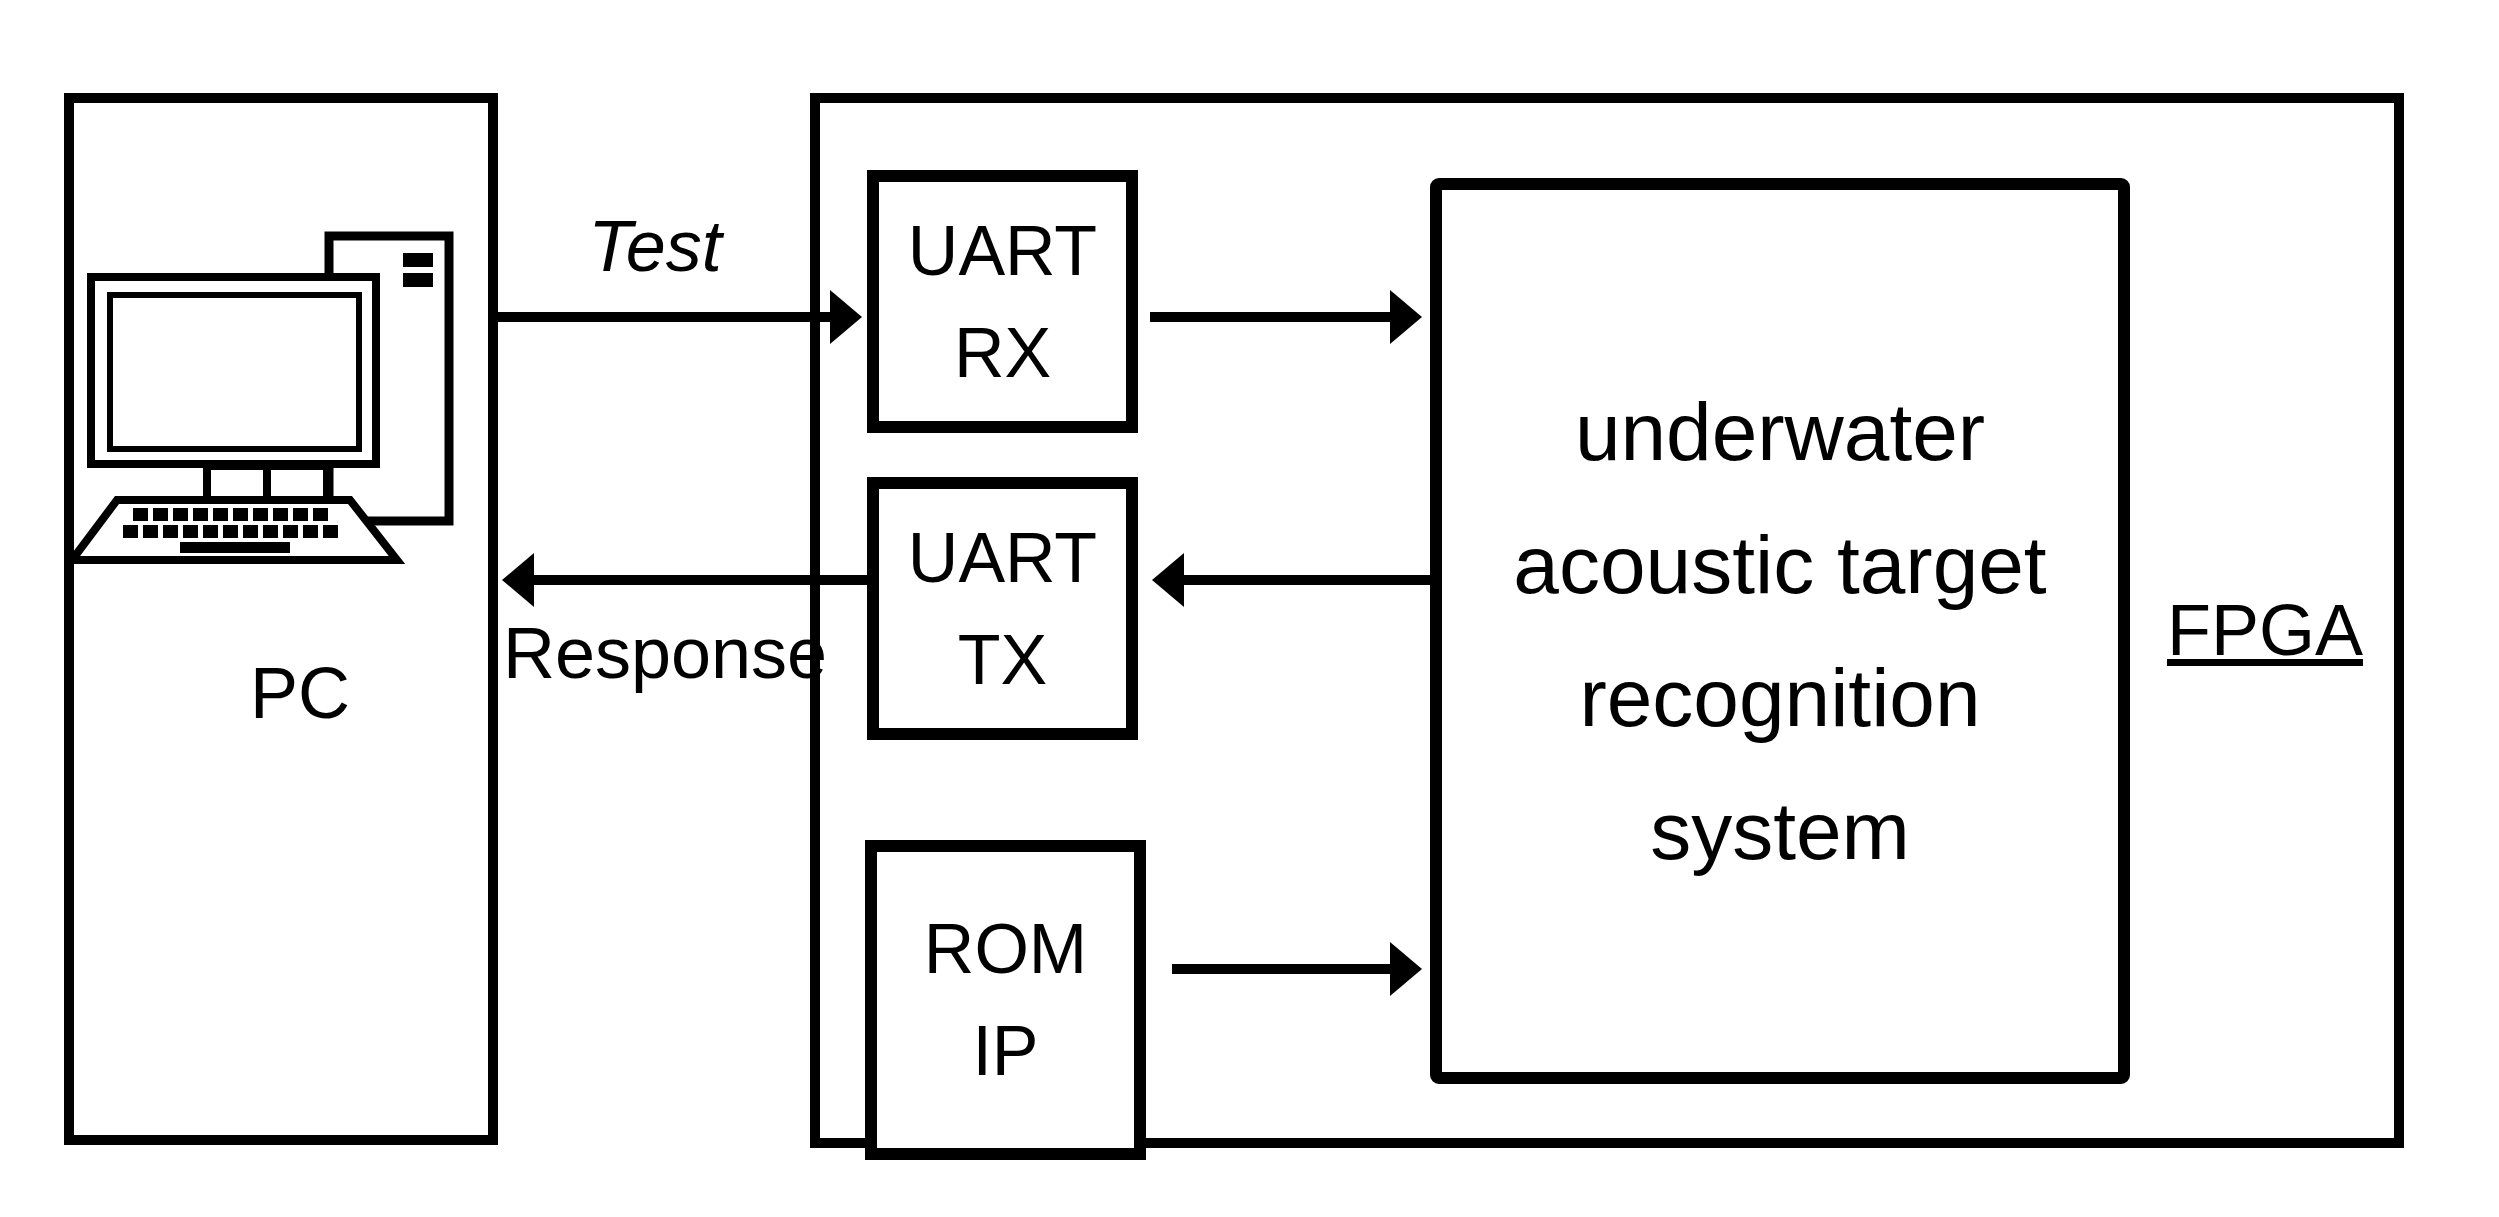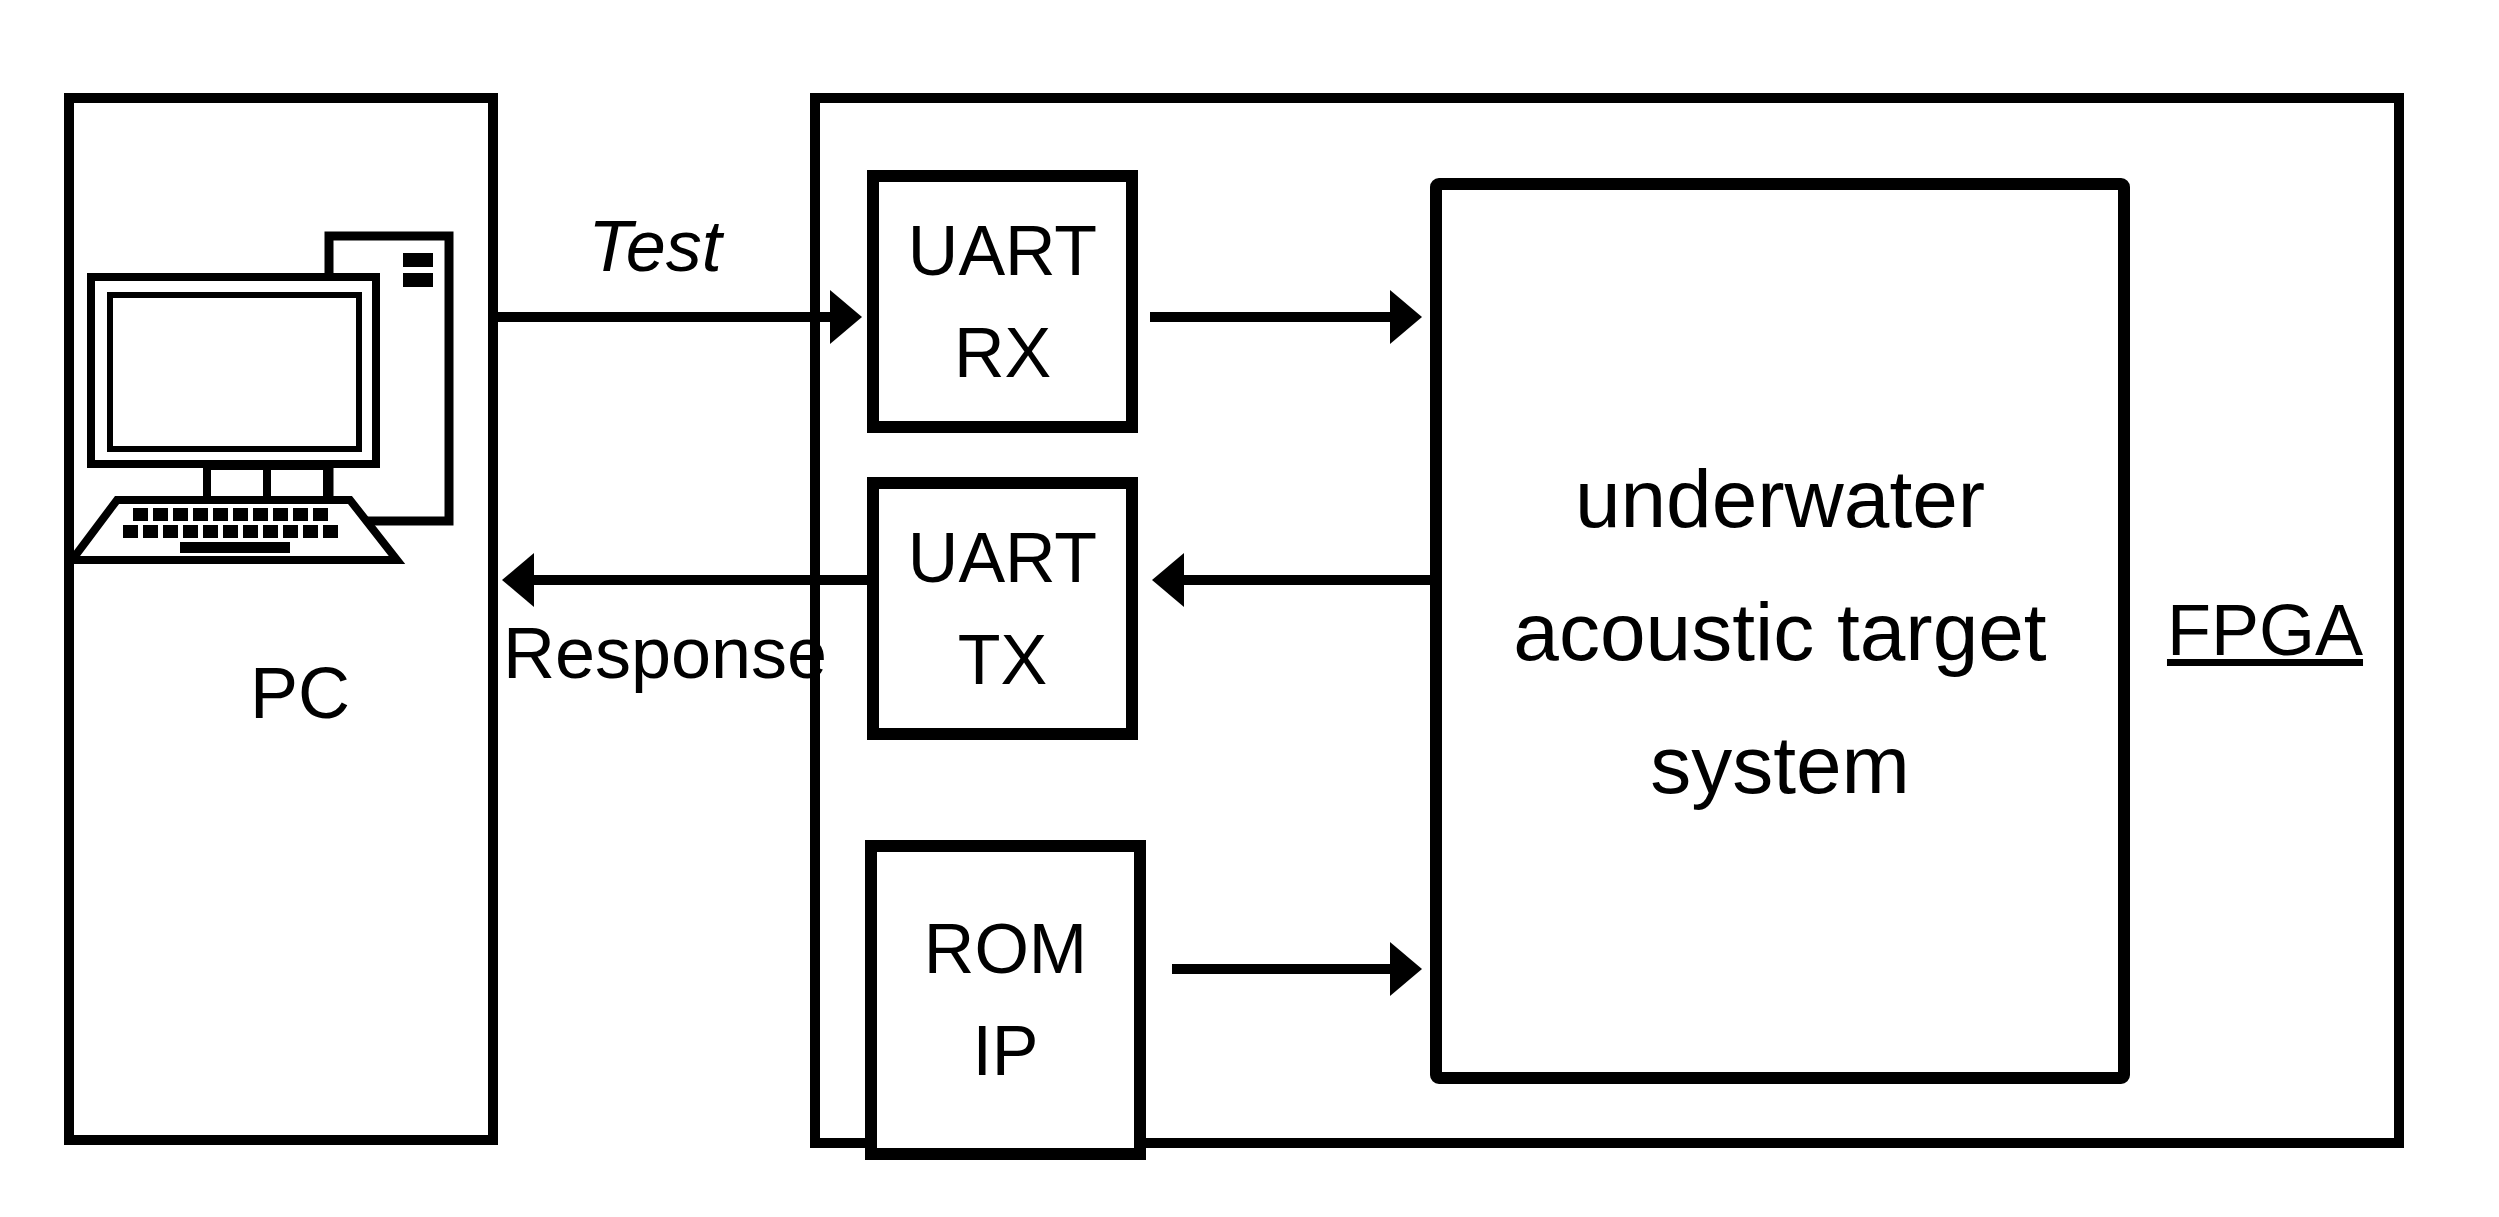--- a/index.html
+++ b/index.html
@@ -124,20 +124,21 @@
   </div>
 
   <div class="box block" style="left:865px; top:840px; width:281px; height:320px;">
     <div class="block-label">ROM</div>
     <div class="block-label">IP</div>
   </div>
 
   <div class="box block" style="left:1430px; top:178px; width:700px; height:906px;border-radius:9px;">
     <div class="system-line">underwater</div>
     <div class="system-line">acoustic target</div>
+    <div class="system-line">recognition</div>
     <div class="system-line">system</div>
   </div>
 
   <div class="float-label" style="left:2130px; top:592px; width:270px;text-decoration:underline;">FPGA</div>
 
   <div class="float-label" style="left:520px; top:208px; width:270px;font-style:italic;">Test</div>
 
   <div class="float-label" style="left:500px; top:615px; width:330px;">Response</div>
 
   <svg id="arrow-layer" viewBox="0 0 2499 1217">

